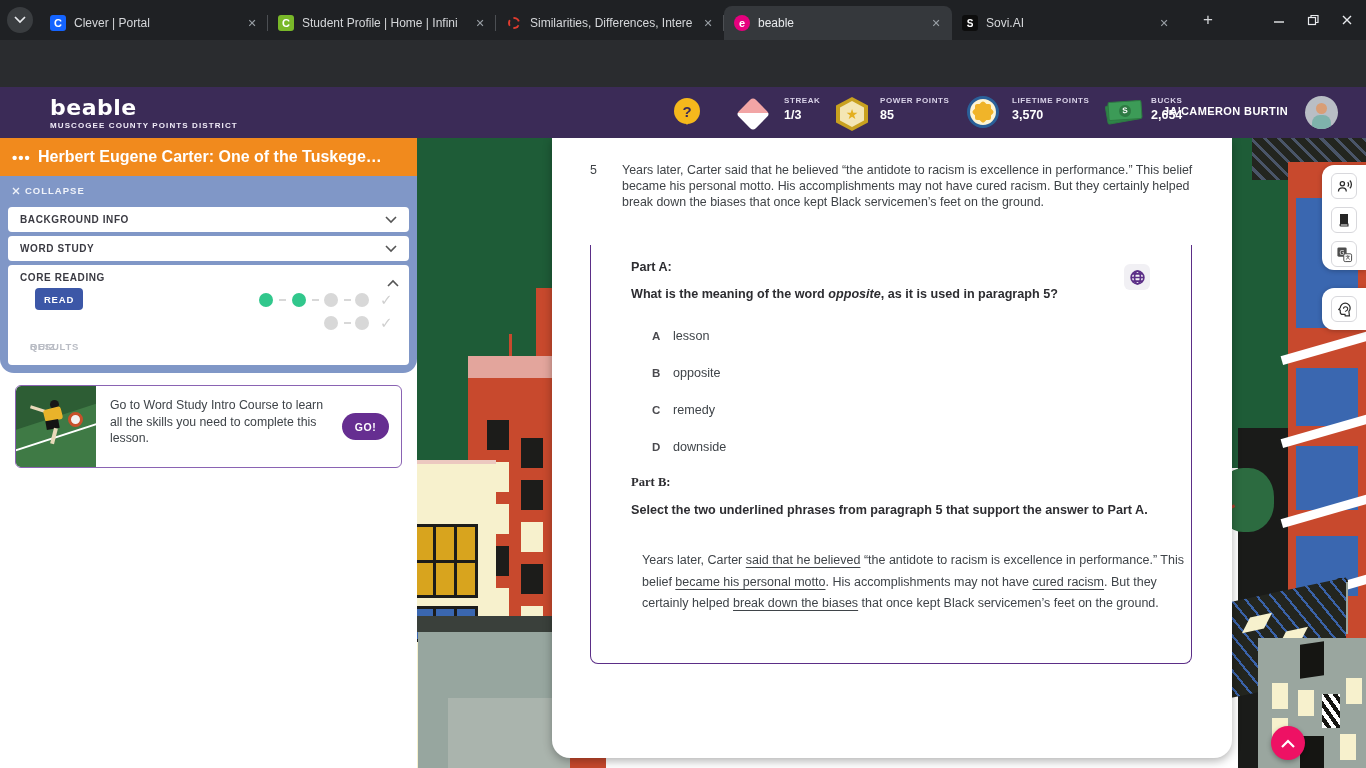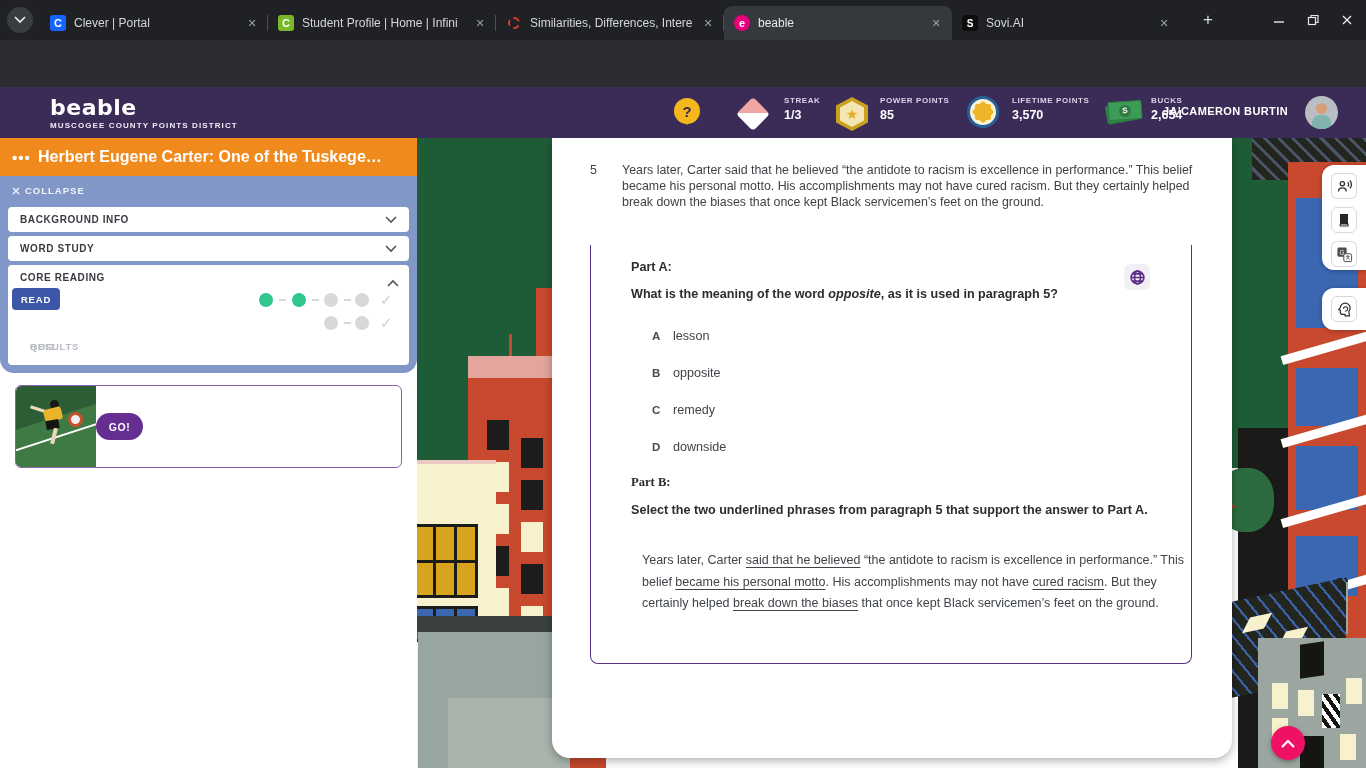--- a/index.html
+++ b/index.html
@@ -72,21 +72,21 @@
   .lessonbar{position:absolute;left:0;top:0;width:417px;height:38px;background:var(--accent-orange,#f18a1d);display:flex;align-items:center;}
   .menudots{width:18px;margin:0 8px 0 12px;color:#fff;font-size:15px;font-weight:bold;letter-spacing:1px;}
   .lessontitle{color:#fff;font-size:16px;font-weight:bold;white-space:nowrap;overflow:hidden;text-overflow:ellipsis;flex:1;padding-right:8px;}
   .bluepanel{position:absolute;left:0;top:38px;width:417px;height:197px;background:var(--panel-blue,#8097c7);border-radius:0 0 14px 14px;}
   .collapse{position:absolute;left:12px;top:9px;color:#f0f3fa;font-size:9.5px;font-weight:bold;letter-spacing:1px;display:flex;align-items:center;gap:5px;}
   .accbar{position:absolute;left:8px;width:401px;height:25px;background:#fff;border-radius:4px;display:flex;align-items:center;padding:0 12px;}
   .accbar .alabel{font-size:10px;font-weight:bold;color:#3a3a42;letter-spacing:.6px;flex:1;}
   .corepanel{position:absolute;left:8px;top:89px;width:401px;height:100px;background:#fff;border-radius:4px;}
   .corehead{position:absolute;left:12px;top:7px;font-size:10px;font-weight:bold;color:#3a3a42;letter-spacing:.6px;}
   .corechev{position:absolute;right:10px;top:8px;}
-  .readbtn{position:absolute;left:4px;top:23px;width:48px;height:22px;background:var(--read-button-blue,#3c57a7);border-radius:4px;color:#fff;font-size:9.5px;font-weight:bold;letter-spacing:.8px;display:flex;align-items:center;justify-content:center;}
+  .readbtn{position:absolute;left:27px;top:23px;width:48px;height:22px;background:var(--read-button-blue,#3c57a7);border-radius:4px;color:#fff;font-size:9.5px;font-weight:bold;letter-spacing:.8px;display:flex;align-items:center;justify-content:center;}
   .rowlabel{position:absolute;left:22px;font-size:9.5px;font-weight:bold;letter-spacing:.8px;color:#b9bcc4;}
   .dot{position:absolute;width:14px;height:14px;border-radius:50%;}
   .dot.green{background:var(--progress-green,#31c78c);}
   .dot.gray{background:#d8d8d8;}
   .dash{position:absolute;width:7px;height:2px;background:#d8d8d8;}
   .check{position:absolute;color:#cfcfcf;font-size:15px;font-weight:bold;}
   .promo{position:absolute;left:15px;top:247px;width:387px;height:83px;background:#fff;border:1px solid #8a63b3;border-radius:6px;display:flex;overflow:hidden;}
   .promothumb{width:80px;height:81px;background:#2d5d34;position:relative;flex:0 0 80px;border-radius:5px 0 0 5px;overflow:hidden;}
   .promothumb .grass{position:absolute;left:-10px;bottom:-20px;width:110px;height:70px;background:#3f7a45;transform:rotate(-18deg);}
   .promothumb .line{position:absolute;left:-8px;top:48px;width:110px;height:2px;background:#fff;transform:rotate(-18deg);}
@@ -470,20 +470,21 @@
         <div class="promothumb">
           <div class="grass"></div>
             <div class="line"></div>
           <div class="parm"></div>
             <div class="phead"></div>
             <div class="ptorso"></div>
             <div class="pshorts"></div>
             <div class="pleg"></div>
           <div class="ball"></div>
         </div>
+        <div class="promotext">Go to Word Study Intro Course to learn all the skills you need to complete this lesson.</div>
         <div class="gobtn">GO!</div>
       </div>
     </div>
 
     <div class="toolgroup" style="left:1322px;top:27px;width:44px;height:105px;">
       <div class="toolbtn" style="top:8px;">
         <svg width="17" height="17" viewBox="0 0 24 24">
             <circle cx="9" cy="8" r="3" fill="none" stroke="#2c2c2c" stroke-width="1.8"></circle>
             <path d="M3.5 19c0-3.5 3-5 5.5-5s5.5 1.5 5.5 5" fill="none" stroke="#2c2c2c" stroke-width="1.8"></path>
             <path d="M16.5 6c1.7 1.7 1.7 4.3 0 6M19.5 3.5c3 3 3 8 0 11" fill="none" stroke="#2c2c2c" stroke-width="1.8"></path>

